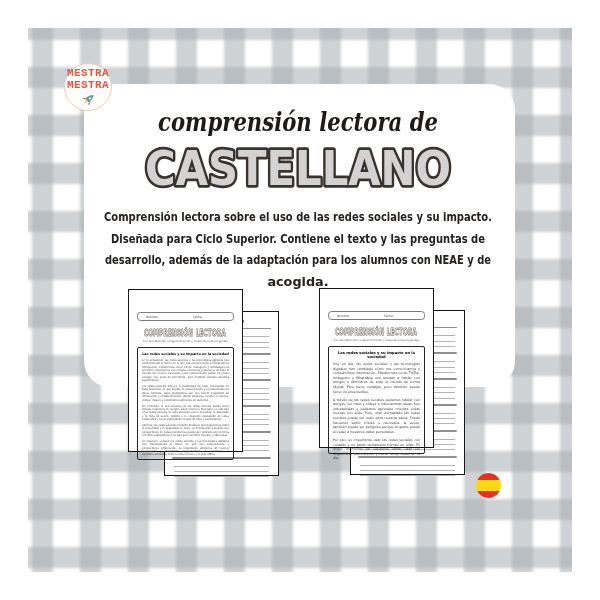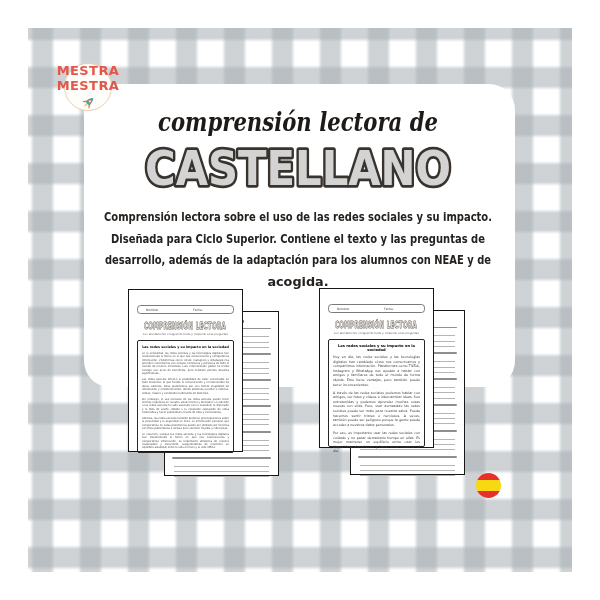--- a/index.html
+++ b/index.html
@@ -16,36 +16,36 @@
         rgba(167,174,178,0) 0px, rgba(167,174,178,0) 2px,
         rgba(167,174,178,0.55) 6px, rgba(167,174,178,0.55) 23px,
         rgba(167,174,178,0) 27px, rgba(167,174,178,0) 48px);}
   
   .card{position:absolute;left:84px;top:84px;width:431px;height:303px;
         background:#fff;border-radius:26px;}
   
   .logo{position:absolute;left:64px;top:63px;width:48px;height:48px;border-radius:50%;
         background:#fffdf9;border:1.5px solid #e7d2b8;box-sizing:border-box;
         display:flex;flex-direction:column;align-items:center;justify-content:center;z-index:5;}
-  .logo .l{font-size:13px;font-weight:bold;letter-spacing:.4px;color:#e2574a;line-height:1.12;}
+  .logo .l{font-size:11px;font-weight:bold;letter-spacing:.4px;color:#e2574a;line-height:1.12;font-family:Liberation Mono, monospace;}
   .logo svg{margin-top:1px;}
   
   .script-svg{position:absolute;left:0;top:17px;width:431px;height:40px;}
   .script-svg text{font-family:"DejaVu Serif",serif;font-style:italic;font-weight:bold;
                    fill:#1d1a17;font-size:26px;}
   .main-svg{position:absolute;left:0;top:55px;width:431px;height:58px;}
   .main-svg text{font-family:"DejaVu Sans",sans-serif;font-weight:bold;font-size:48px;
                  fill:#d3d3d3;stroke:#39332d;stroke-width:5.5px;stroke-linejoin:round;
                  paint-order:stroke fill;}
   .desc-svg{position:absolute;left:0;top:118px;width:431px;height:92px;}
   .desc-svg text{font-family:"DejaVu Sans",sans-serif;font-weight:bold;font-size:12.8px;
                  fill:#24211e;}
   
   .page{position:absolute;background:#fff;border:1.3px solid #161616;box-sizing:border-box;}
-  .page.front{z-index:2;padding:5px 6px;}
+  .page.front{z-index:2;padding:12px 6px;}
   .page.back{z-index:1;padding:8px 4px 0 4px;}
   .bstub-title{width:42%;height:2.5px;background:#6e6e6e;margin:0 auto 5px auto;border-radius:1px;}
   .agroup{margin-bottom:5.5px;}
   .qstub{height:1.8px;background:#8f8f8f;width:94%;margin:0 auto 3px auto;border-radius:1px;}
   .rule{height:4.2px;border-bottom:.8px solid #b5b5b5;width:90%;margin:0 auto;}
   .pill{margin:10px 2px 0 2px;height:7px;border:.8px solid #7a7a7a;border-radius:3.5px;
         position:relative;}
   .pill .nm,.pill .fc{position:absolute;top:1.6px;font-size:3px;color:#4a4a4a;}
   .pill .nm{left:8px;} .pill .fc{left:58%;}
   .wtitle-svg{display:block;margin:5px auto 0 auto;width:101px;height:12px;}

